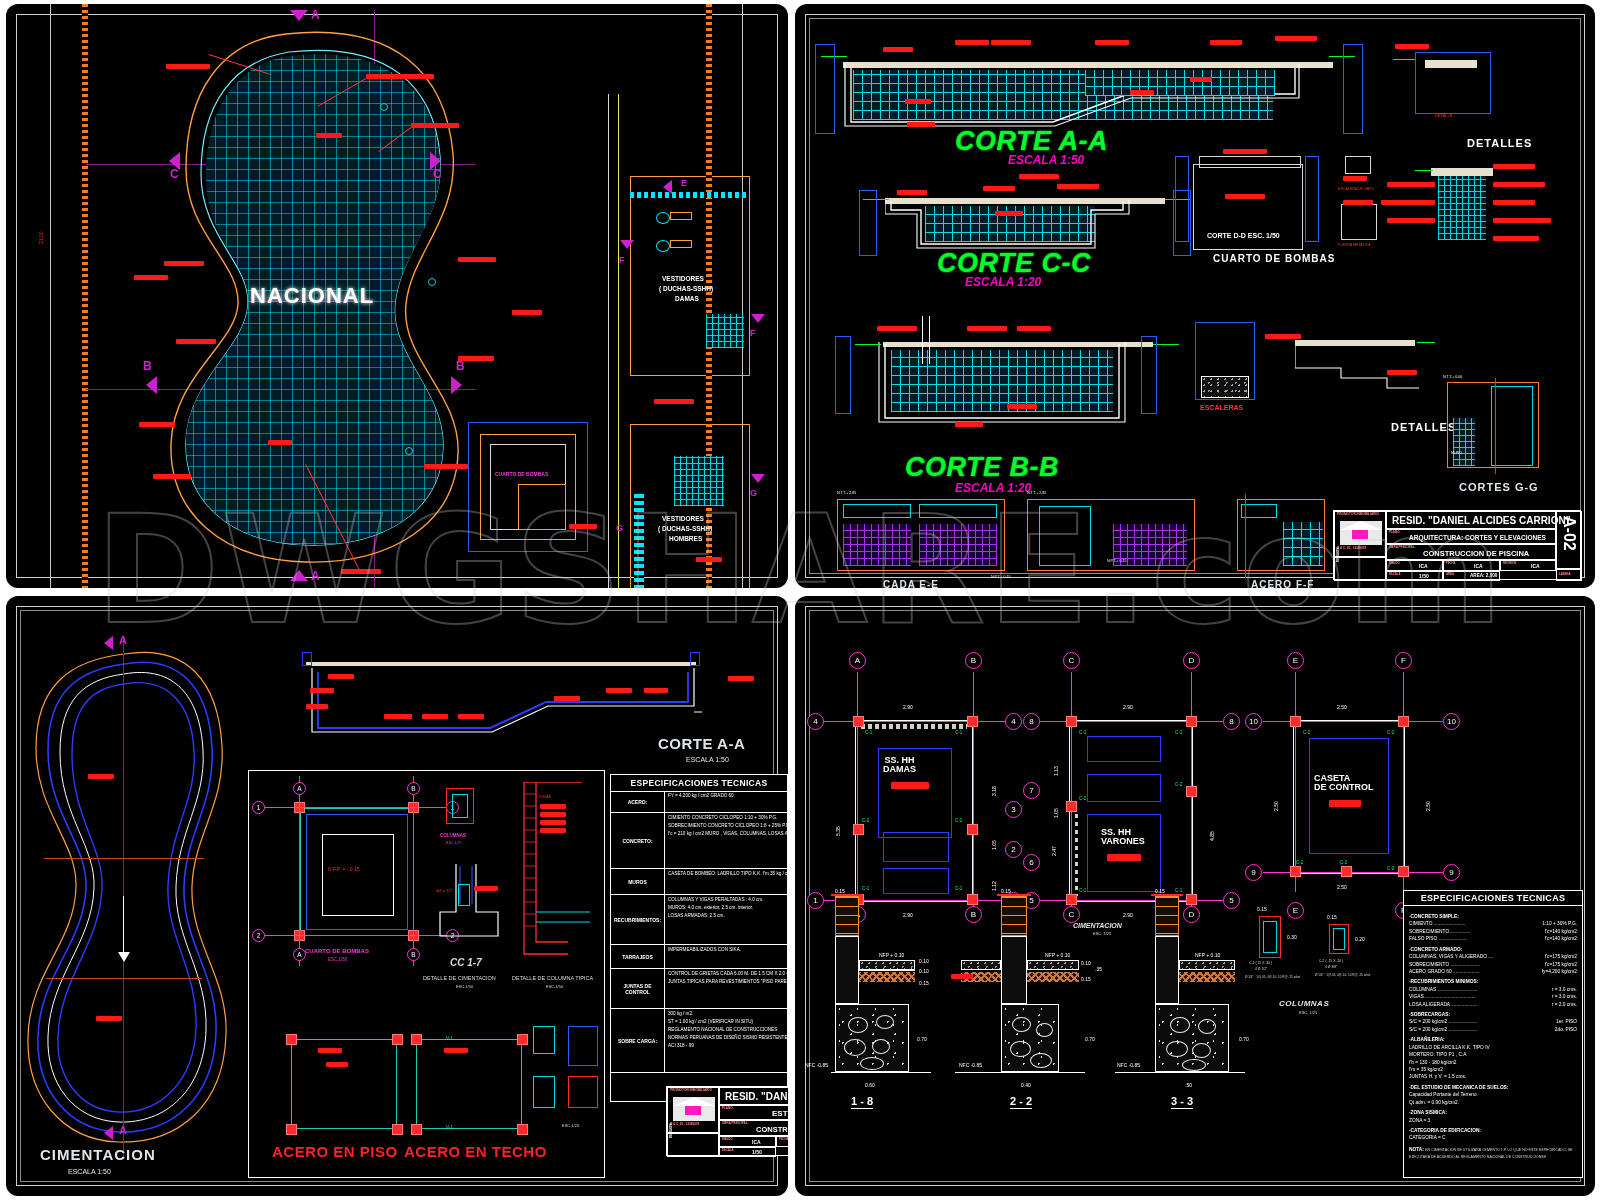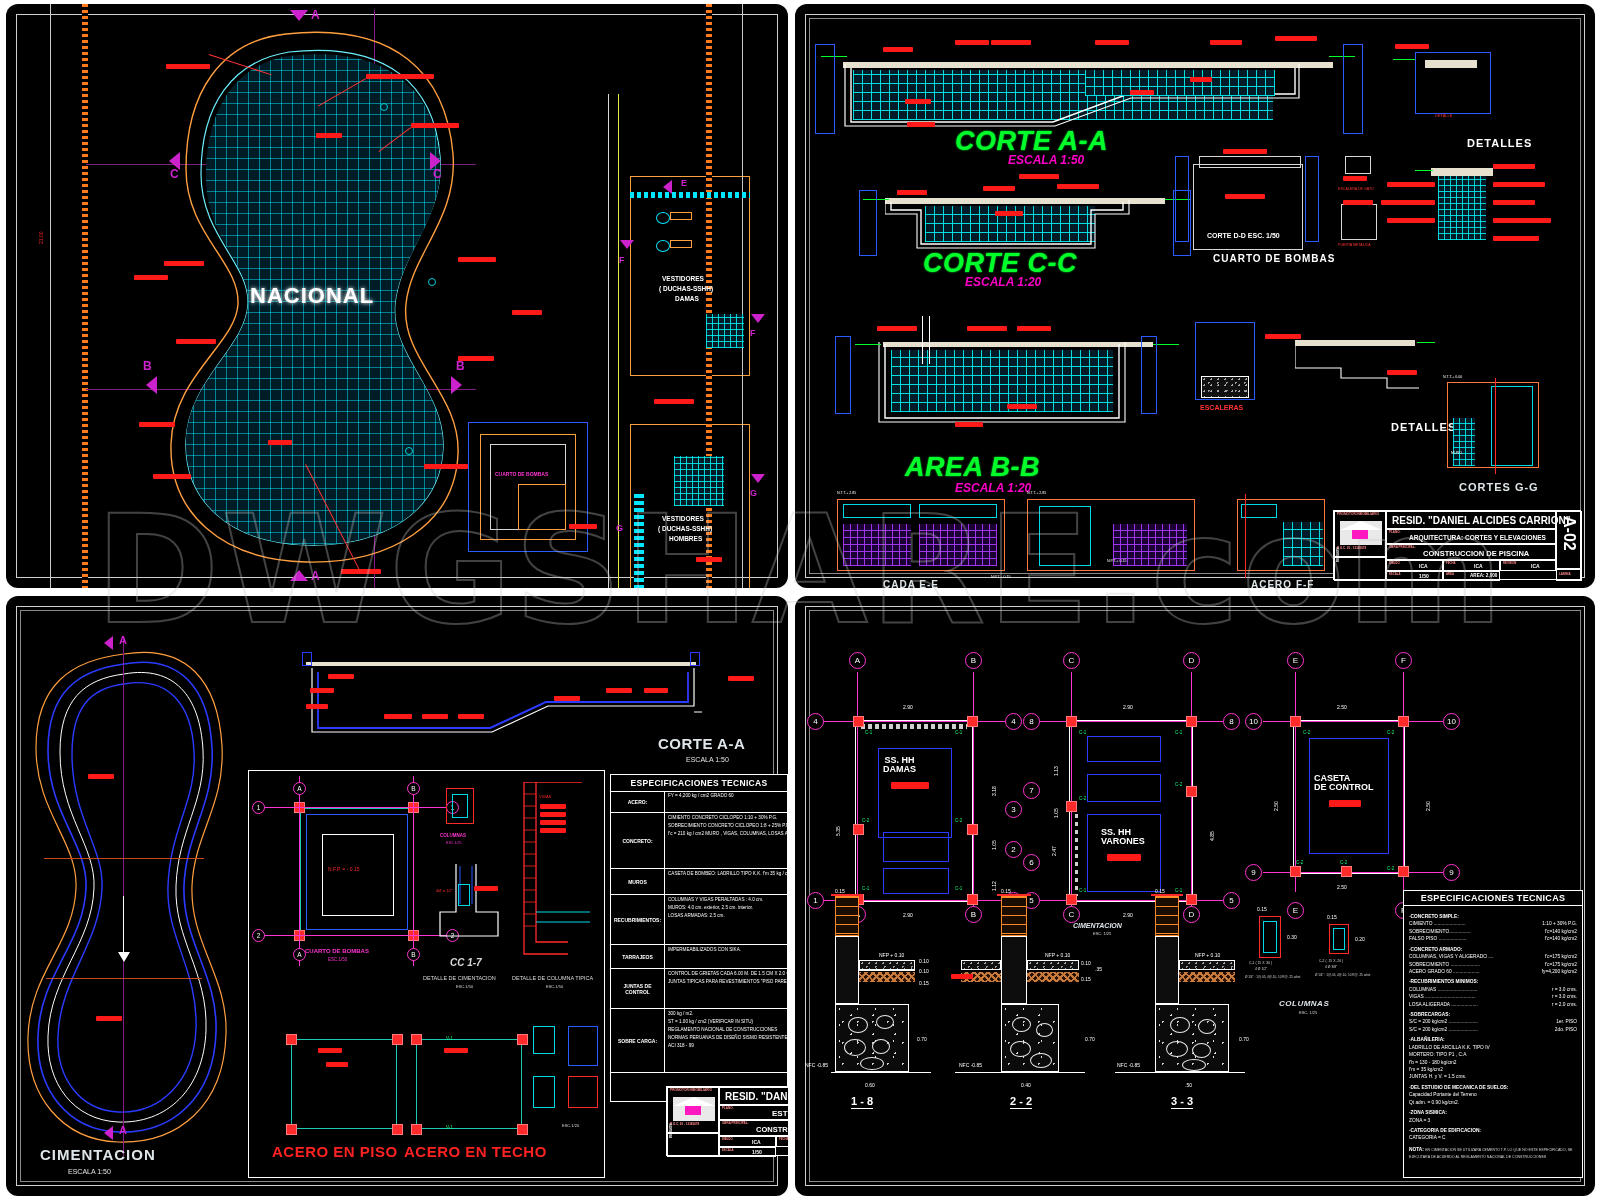--- a/index.html
+++ b/index.html
@@ -262,21 +262,21 @@
     </svg>
     <div class="ln" style="left:68px;top:195px;width:26px;height:1px;background:#00ff2a;"></div>
     <div class="ln" style="left:370px;top:195px;width:26px;height:1px;background:#00ff2a;"></div>
     <div class="rect" style="left:64px;top:186px;width:18px;height:66px;border:1px solid #2b5bff;"></div>
     <div class="rect" style="left:378px;top:186px;width:18px;height:66px;border:1px solid #2b5bff;"></div>
     <div class="redlbl" style="left:102px;top:186px;width:30px;"></div>
     <div class="redlbl" style="left:224px;top:170px;width:40px;"></div>
     <div class="redlbl" style="left:188px;top:182px;width:32px;"></div>
     <div class="redlbl" style="left:262px;top:180px;width:42px;"></div>
     <div class="redlbl" style="left:200px;top:207px;width:28px;"></div>
-    <div class="txt h-green" style="left:128px;top:246px;font-size:27px;">CORTE C-C</div>
+    <div class="txt h-green" style="left:142px;top:246px;font-size:27px;">CORTE C-C</div>
     <div class="txt h-mag" style="left:170px;top:272px;font-size:12px;">ESCALA 1:20</div>
 
     <div class="rect" style="left:398px;top:160px;width:110px;height:86px;border:1px solid #d8d8d8;"></div>
     <div class="rect" style="left:404px;top:152px;width:102px;height:12px;border:1px solid #d8d8d8;"></div>
     <div class="rect" style="left:380px;top:152px;width:14px;height:86px;border:1px solid #2b5bff;"></div>
     <div class="rect" style="left:510px;top:152px;width:14px;height:86px;border:1px solid #2b5bff;"></div>
     <div class="redlbl" style="left:428px;top:145px;width:44px;"></div>
     <div class="redlbl" style="left:430px;top:190px;width:40px;"></div>
     <div class="txt" style="left:412px;top:228px;color:#fff;font-size:7px;font-weight:bold;">CORTE D-D   ESC. 1/50</div>
     <div class="txt h-white" style="left:418px;top:250px;font-size:10px;">CUARTO DE BOMBAS</div>
@@ -311,21 +311,21 @@
     <div class="ln" style="left:358px;top:340px;width:26px;height:1px;background:#00ff2a;"></div>
     <div class="rect" style="left:40px;top:332px;width:16px;height:78px;border:1px solid #2b5bff;"></div>
     <div class="rect" style="left:346px;top:332px;width:16px;height:78px;border:1px solid #2b5bff;"></div>
     <div class="ln" style="left:127px;top:312px;width:1px;height:48px;background:#fff;"></div>
     <div class="ln" style="left:134px;top:312px;width:1px;height:48px;background:#fff;"></div>
     <div class="redlbl" style="left:82px;top:322px;width:40px;"></div>
     <div class="redlbl" style="left:172px;top:322px;width:40px;"></div>
     <div class="redlbl" style="left:222px;top:322px;width:34px;"></div>
     <div class="redlbl" style="left:212px;top:400px;width:30px;"></div>
     <div class="redlbl" style="left:160px;top:418px;width:28px;"></div>
-    <div class="txt h-green" style="left:110px;top:450px;font-size:27px;">AREA B-B</div>
+    <div class="txt h-green" style="left:110px;top:450px;font-size:27px;">CORTE B-B</div>
     <div class="txt h-mag" style="left:160px;top:478px;font-size:12px;">ESCALA 1:20</div>
 
     <div class="rect" style="left:400px;top:318px;width:60px;height:78px;border:1px solid #2b5bff;"></div>
     <div class="gravel" style="left:406px;top:372px;width:48px;height:22px;"></div>
     <div class="redlbl" style="left:470px;top:330px;width:36px;"></div>
     <div class="txt" style="left:405px;top:400px;color:#ff3333;font-size:7px;font-weight:bold;">ESCALERAS</div>
     <div class="rect" style="left:500px;top:336px;width:120px;height:6px;background:#e6e0cf;"></div>
     <svg style="position:absolute;left:500px;top:342px;width:130px;height:50px;">
       <path d="M0,0 L0,22 L46,22 L46,32 L92,32 L92,42 L124,42" fill="none" stroke="#fff" stroke-width="1.1"></path>
     </svg>

